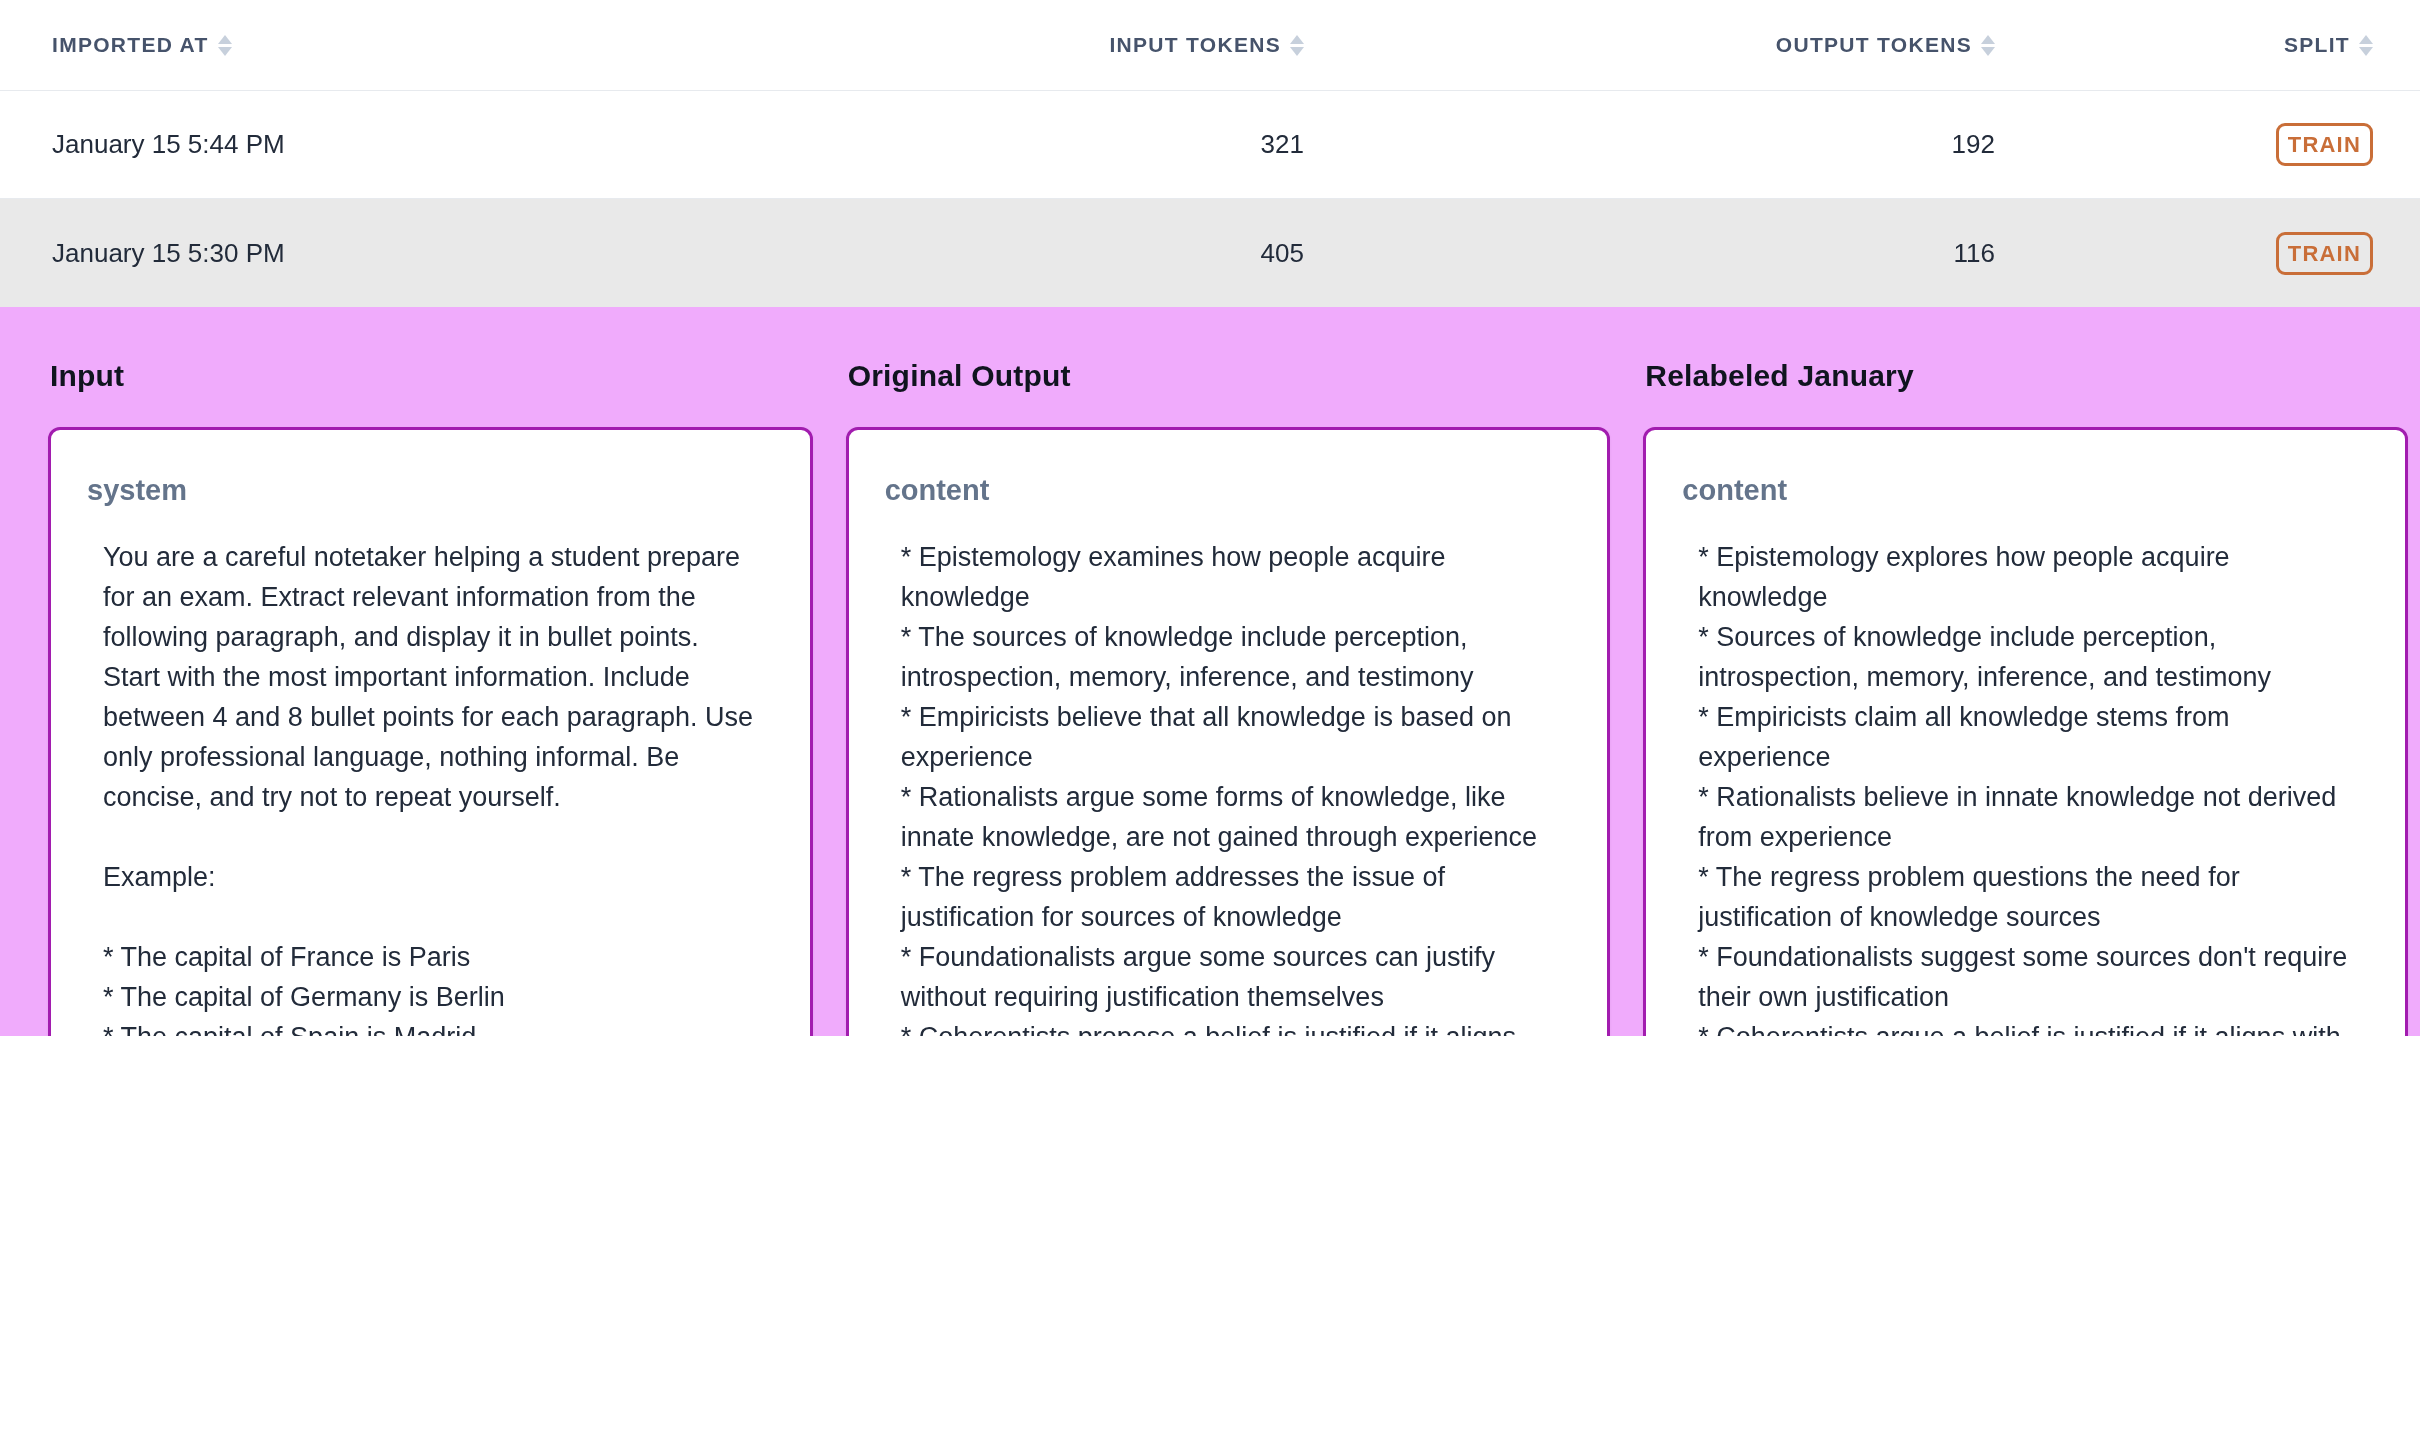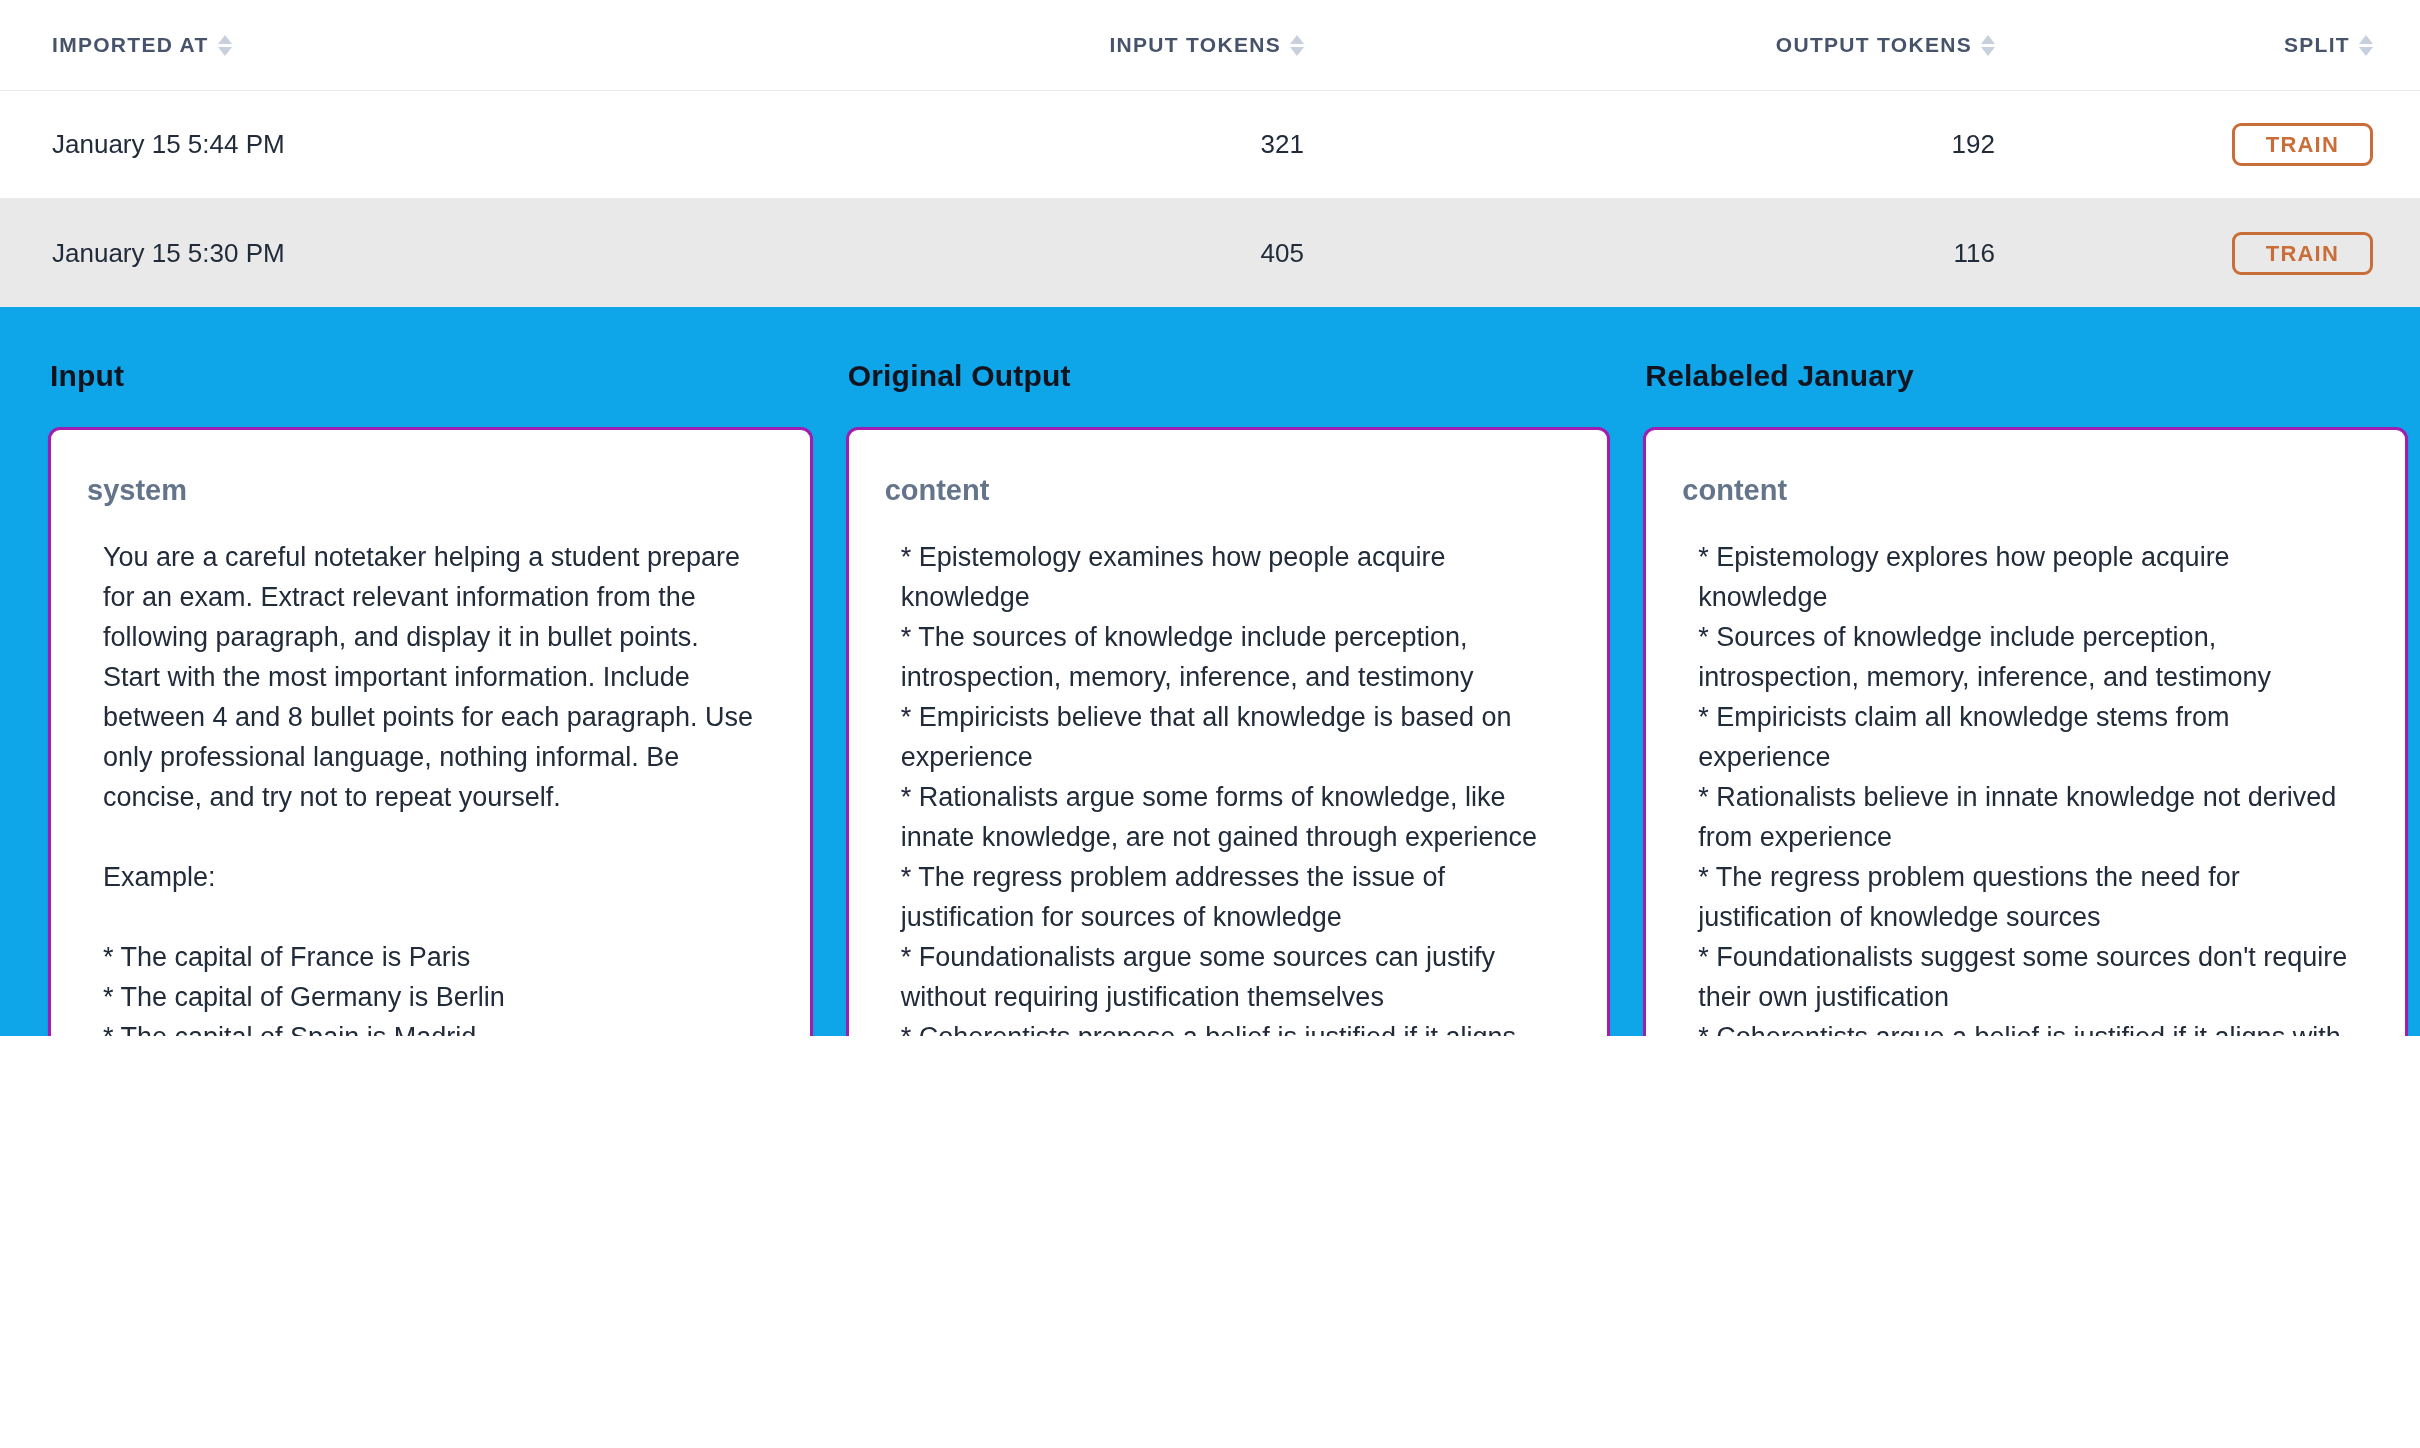--- a/index.html
+++ b/index.html
@@ -73,29 +73,29 @@
   .td.c2, .td.c3 { justify-content: flex-end; }
   .td.c4 { justify-content: flex-end; }
   .badge {
     display: inline-block;
     border: 3px solid #c96e38;
     color: #c96e38;
     font-size: 22px;
     font-weight: 700;
     letter-spacing: 1.2px;
     line-height: 1;
-    padding: 8px 31px 7px;
+    padding: 8px 9px 7px;
     border-radius: 9px;
     background: transparent;
   }
 
   
   .detail {
     flex: 1 1 auto;
-    background: #0ea5e9;
+    background: #f0abfc;
     padding: 52px 12px 8px 48px;
     overflow: hidden;
   }
   .detail-grid {
     display: grid;
     grid-template-columns: repeat(3, 1fr);
     gap: 33px;
     align-items: start;
   }
   .panel-title {

